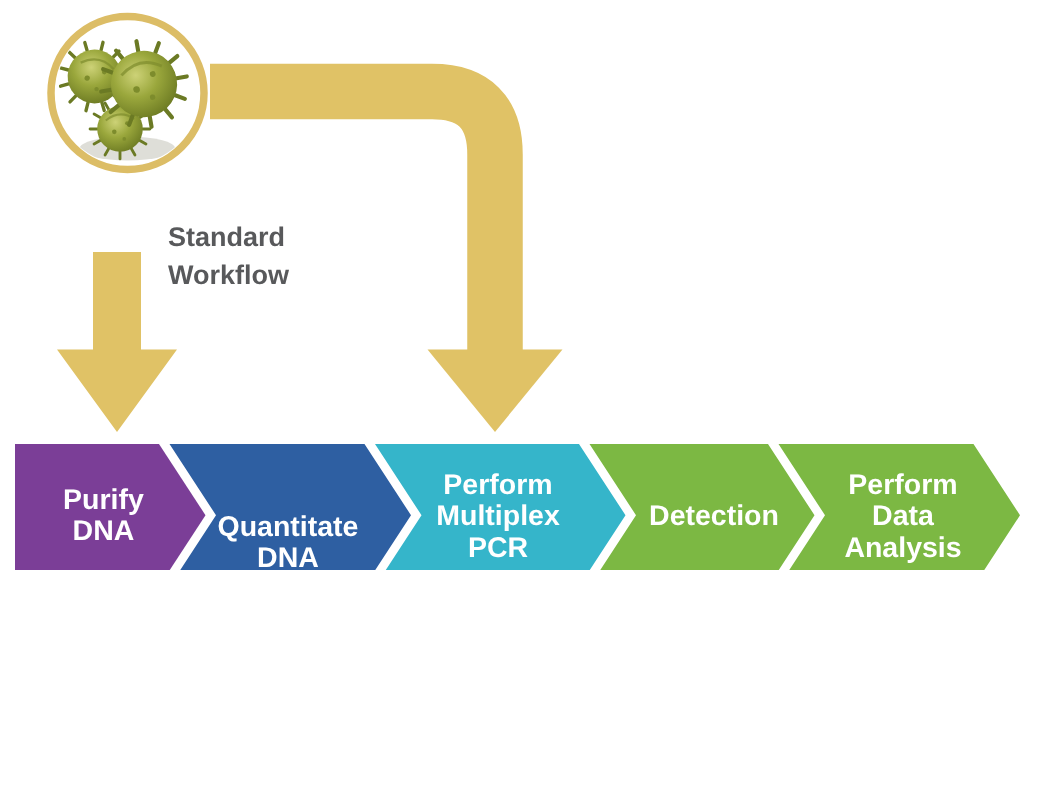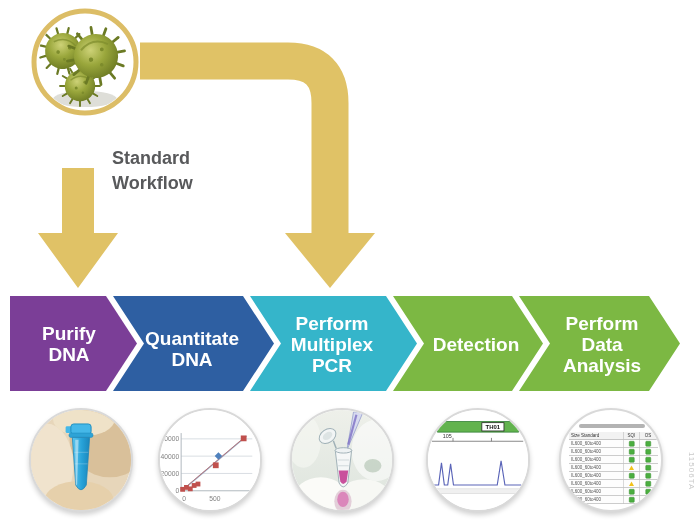--- a/index.html
+++ b/index.html
@@ -1,17 +1,17 @@
 <!DOCTYPE html>
 <html><head>
 <meta charset="utf-8">
 <title>DNA Workflow</title>
 <style>
   html,body{margin:0;padding:0;background:#fff;}
-  .canvas{position:relative;width:700px;height:529px;background:#ffffff;overflow:hidden;
+  .canvas{position:relative;width:700px;height:380px;background:#ffffff;overflow:hidden;
           font-family:"Liberation Sans",sans-serif;}
   .flow-label{position:absolute;font-weight:bold;font-size:18px;line-height:25px;
               color:#58595b;white-space:pre-line;}
   .step-label{position:absolute;color:#fff;font-weight:bold;font-size:19px;line-height:21px;
               text-align:center;white-space:pre-line;pointer-events:none;}
   .photo-circle{position:absolute;top:408px;width:100px;height:100px;border-radius:50%;
                 border:2px solid #d9d9d9;background:#fff;overflow:hidden;
                 box-shadow:0 3px 5px rgba(0,0,0,.18);}
   .photo-circle svg{display:block;}
   .figure-code{position:absolute;left:687px;top:452px;writing-mode:vertical-rl;
@@ -90,21 +90,21 @@
   <svg width="700" height="97" viewBox="0 0 700 97" style="position:absolute;left:0;top:295px">
     <polygon points="10,1 106,1 137,48.5 106,96 10,96" fill="#7b3e97"></polygon>
     <polygon points="113,1 243,1 274,48.5 243,96 113,96 144,48.5" fill="#2e5fa2"></polygon>
     <polygon points="250,1 386,1 417,48.5 386,96 250,96 281,48.5" fill="#35b5ca"></polygon>
     <polygon points="393,1 512,1 543,48.5 512,96 393,96 424,48.5" fill="#7cb843"></polygon>
     <polygon points="519,1 649,1 680,48.5 649,96 519,96 550,48.5" fill="#7cb843"></polygon>
   </svg>
 
   <div class="step-label" style="left:12px;top:323px;width:114px">Purify
 DNA</div>
-  <div class="step-label" style="left:124px;top:328px;width:136px">Quantitate
+  <div class="step-label" style="left:124px;top:341px;width:136px">Quantitate
 DNA</div>
   <div class="step-label" style="left:262px;top:313px;width:140px">Perform
 Multiplex
 PCR</div>
   <div class="step-label" style="left:408px;top:334px;width:136px">Detection</div>
   <div class="step-label" style="left:532px;top:313px;width:140px">Perform
 Data
 Analysis</div>
 
   <div class="photo-circle" style="left:29px">

